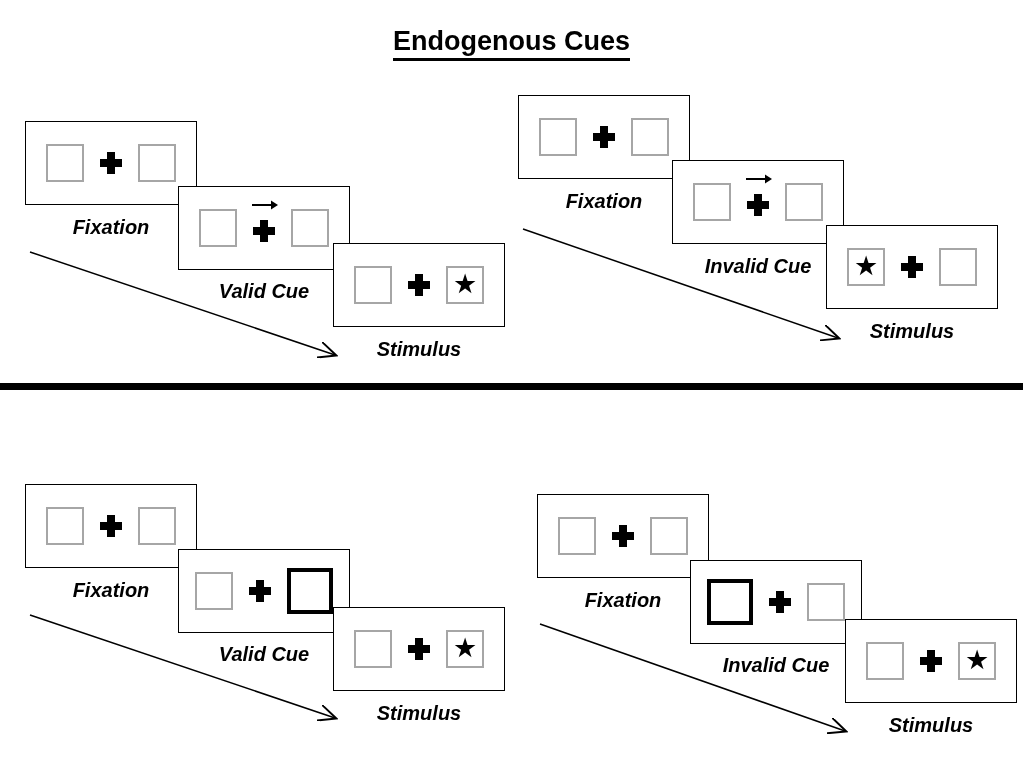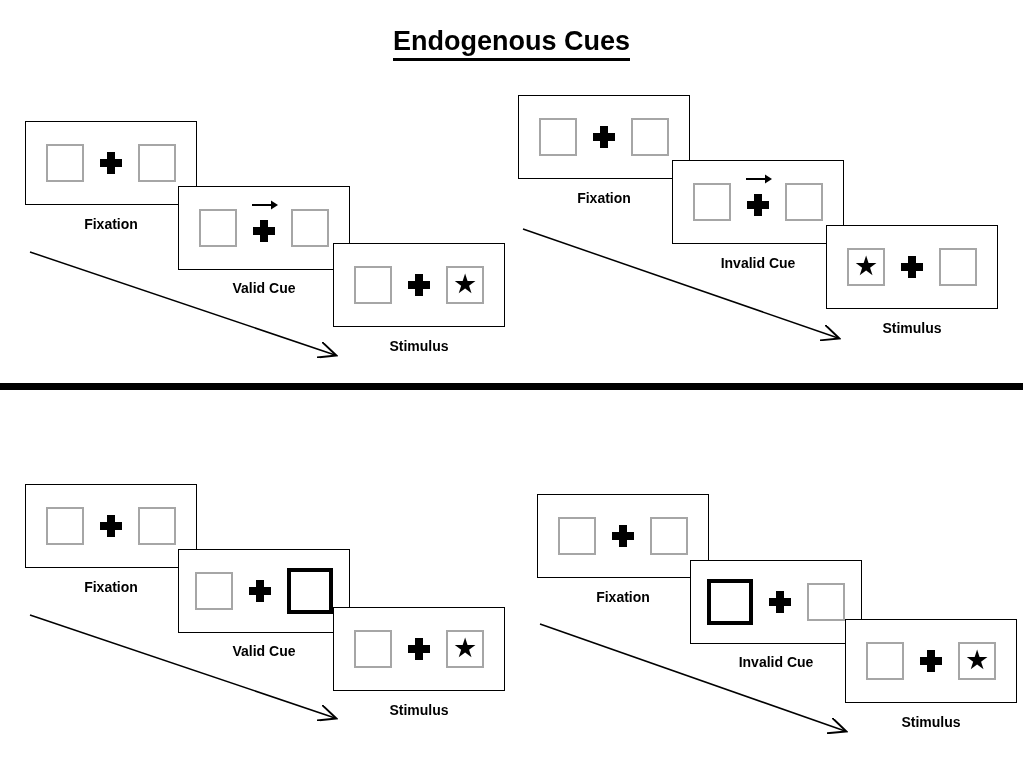--- a/index.html
+++ b/index.html
@@ -100,25 +100,26 @@
   .cue-stack .cross{position:absolute;left:0;top:3px;}
   .cue-arrow{
     position:absolute;
     left:-2px;top:-18px;
     width:28px;height:12px;
   }
 
   
   .caption{
     position:absolute;
-    font-size:14px;
+    font-size:20px;
     font-weight:bold;
     color:#000;
     white-space:nowrap;
     text-align:center;
+    font-style:italic;
   }
 
   
   .time-arrow{position:absolute;overflow:visible;}
 </style>
 </head>
 <body>
 
 <div class="stage">
 

